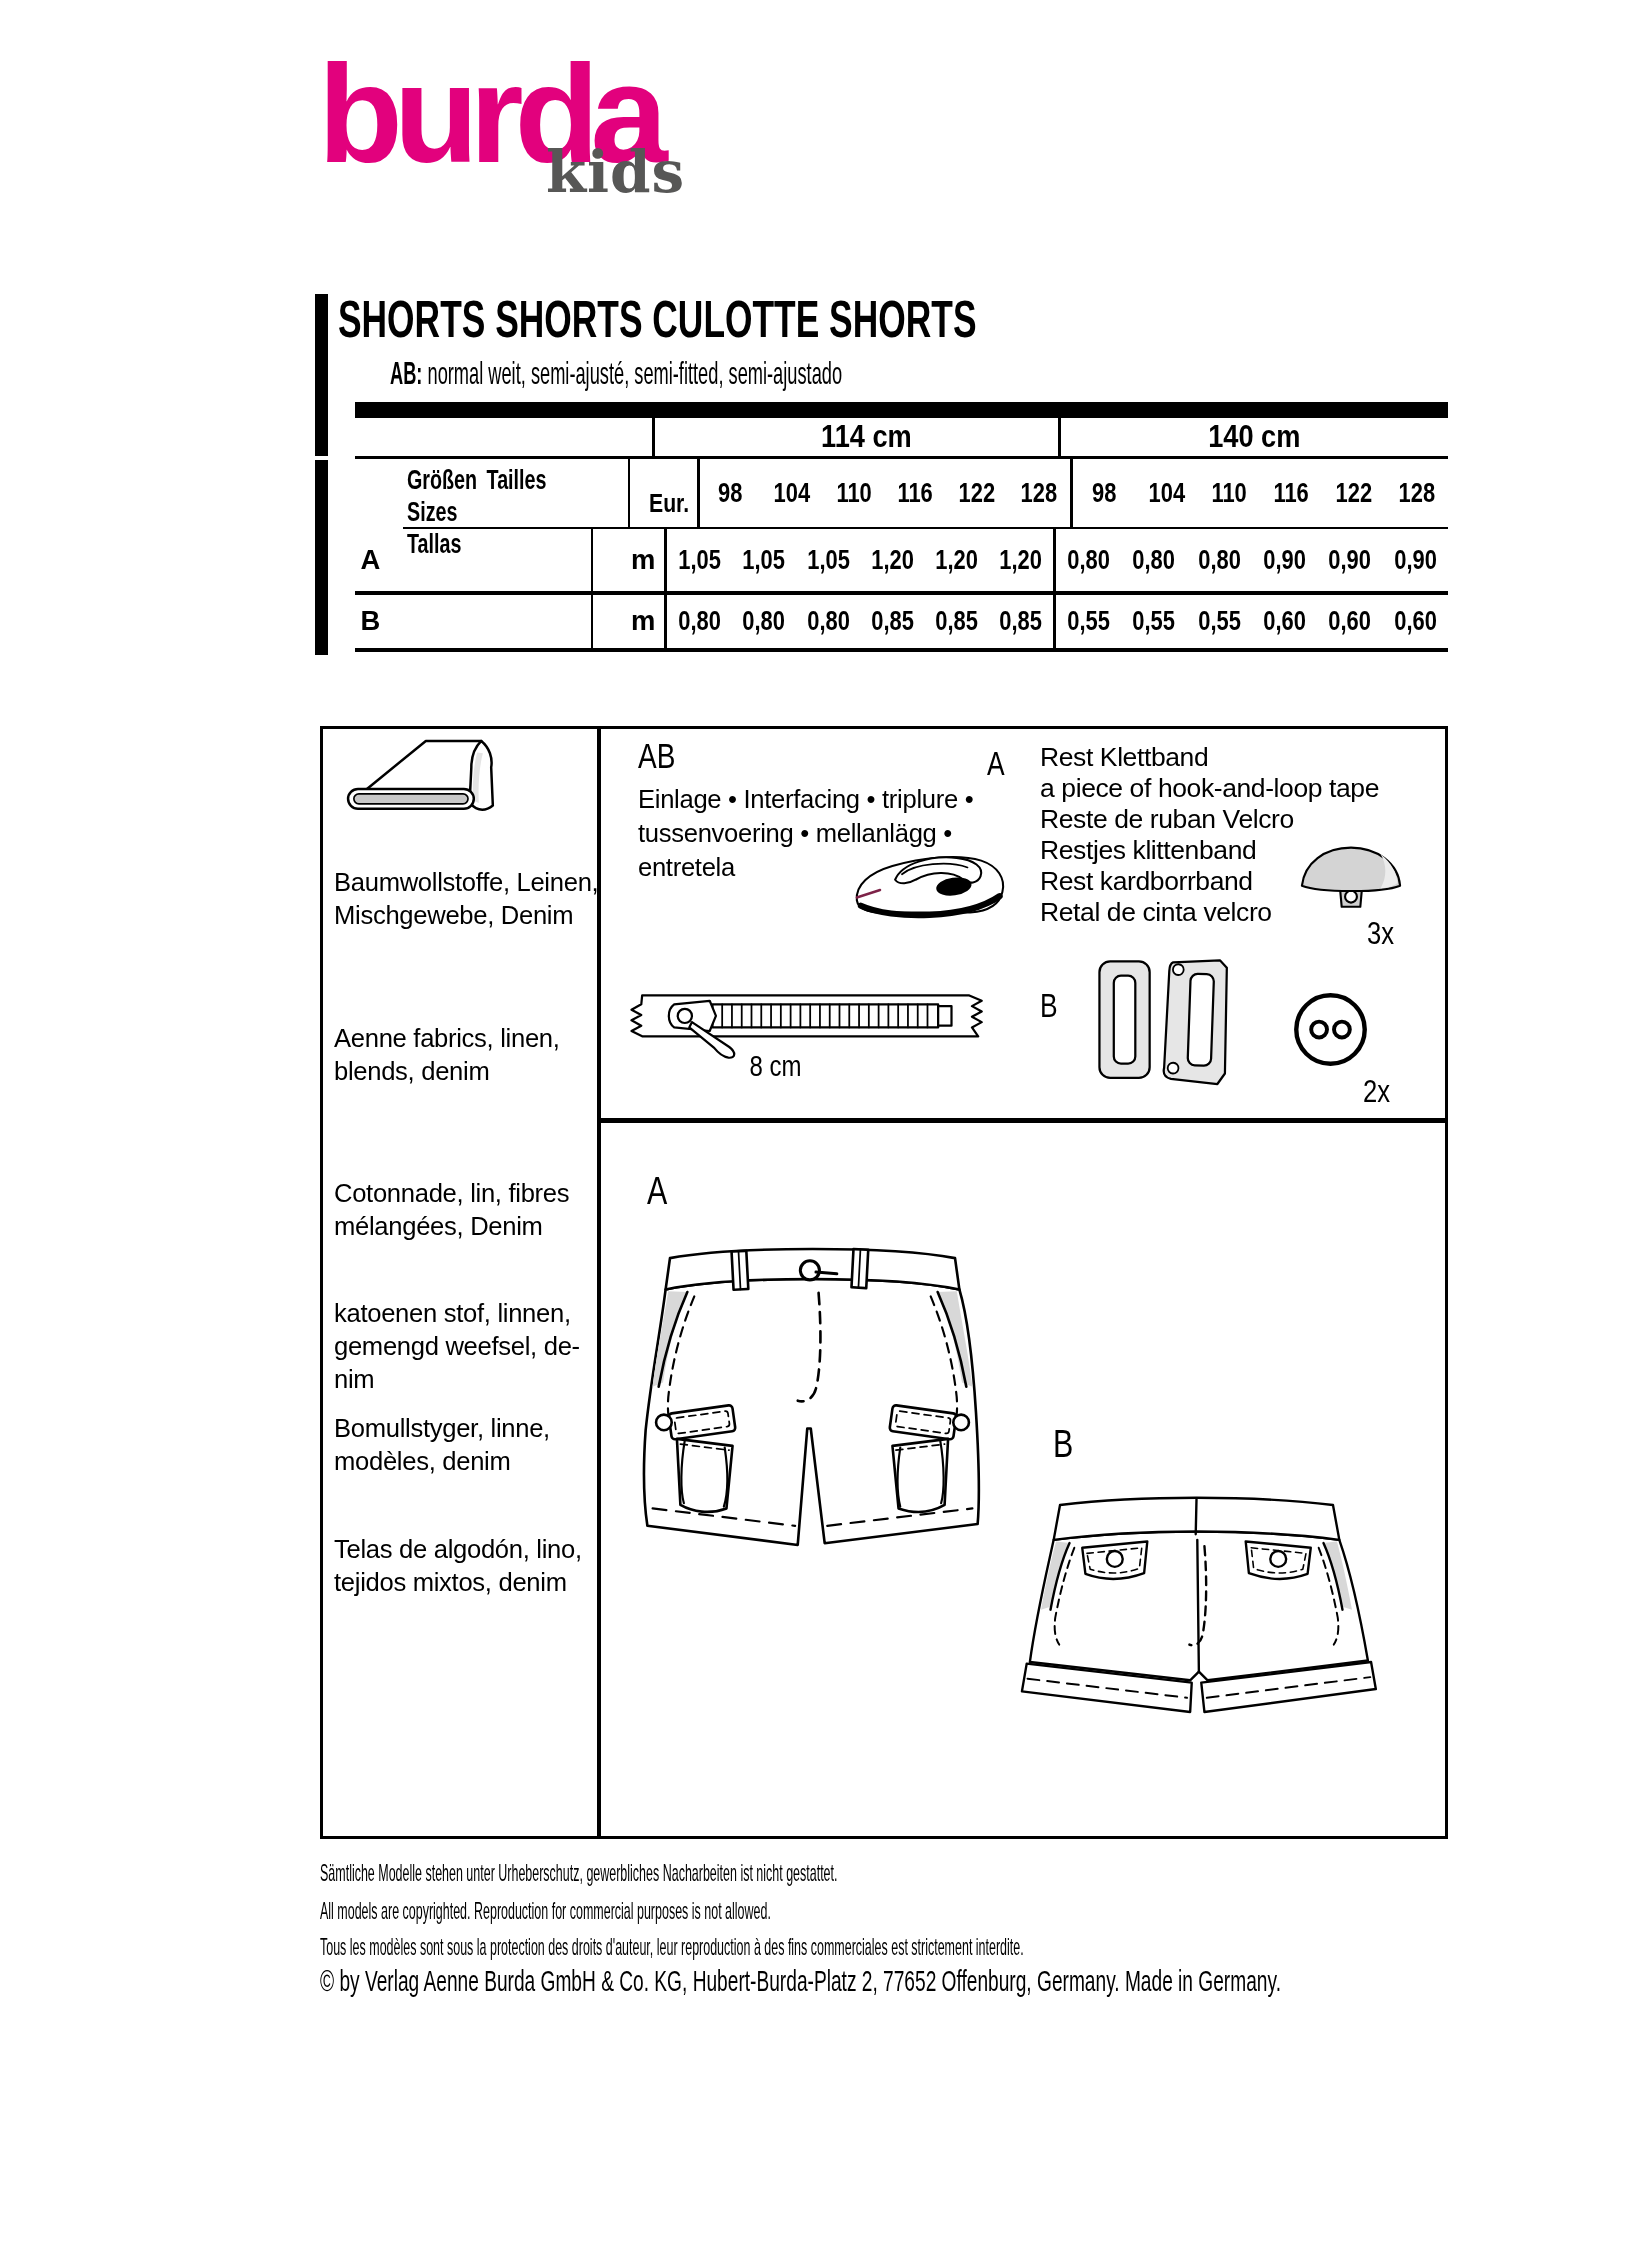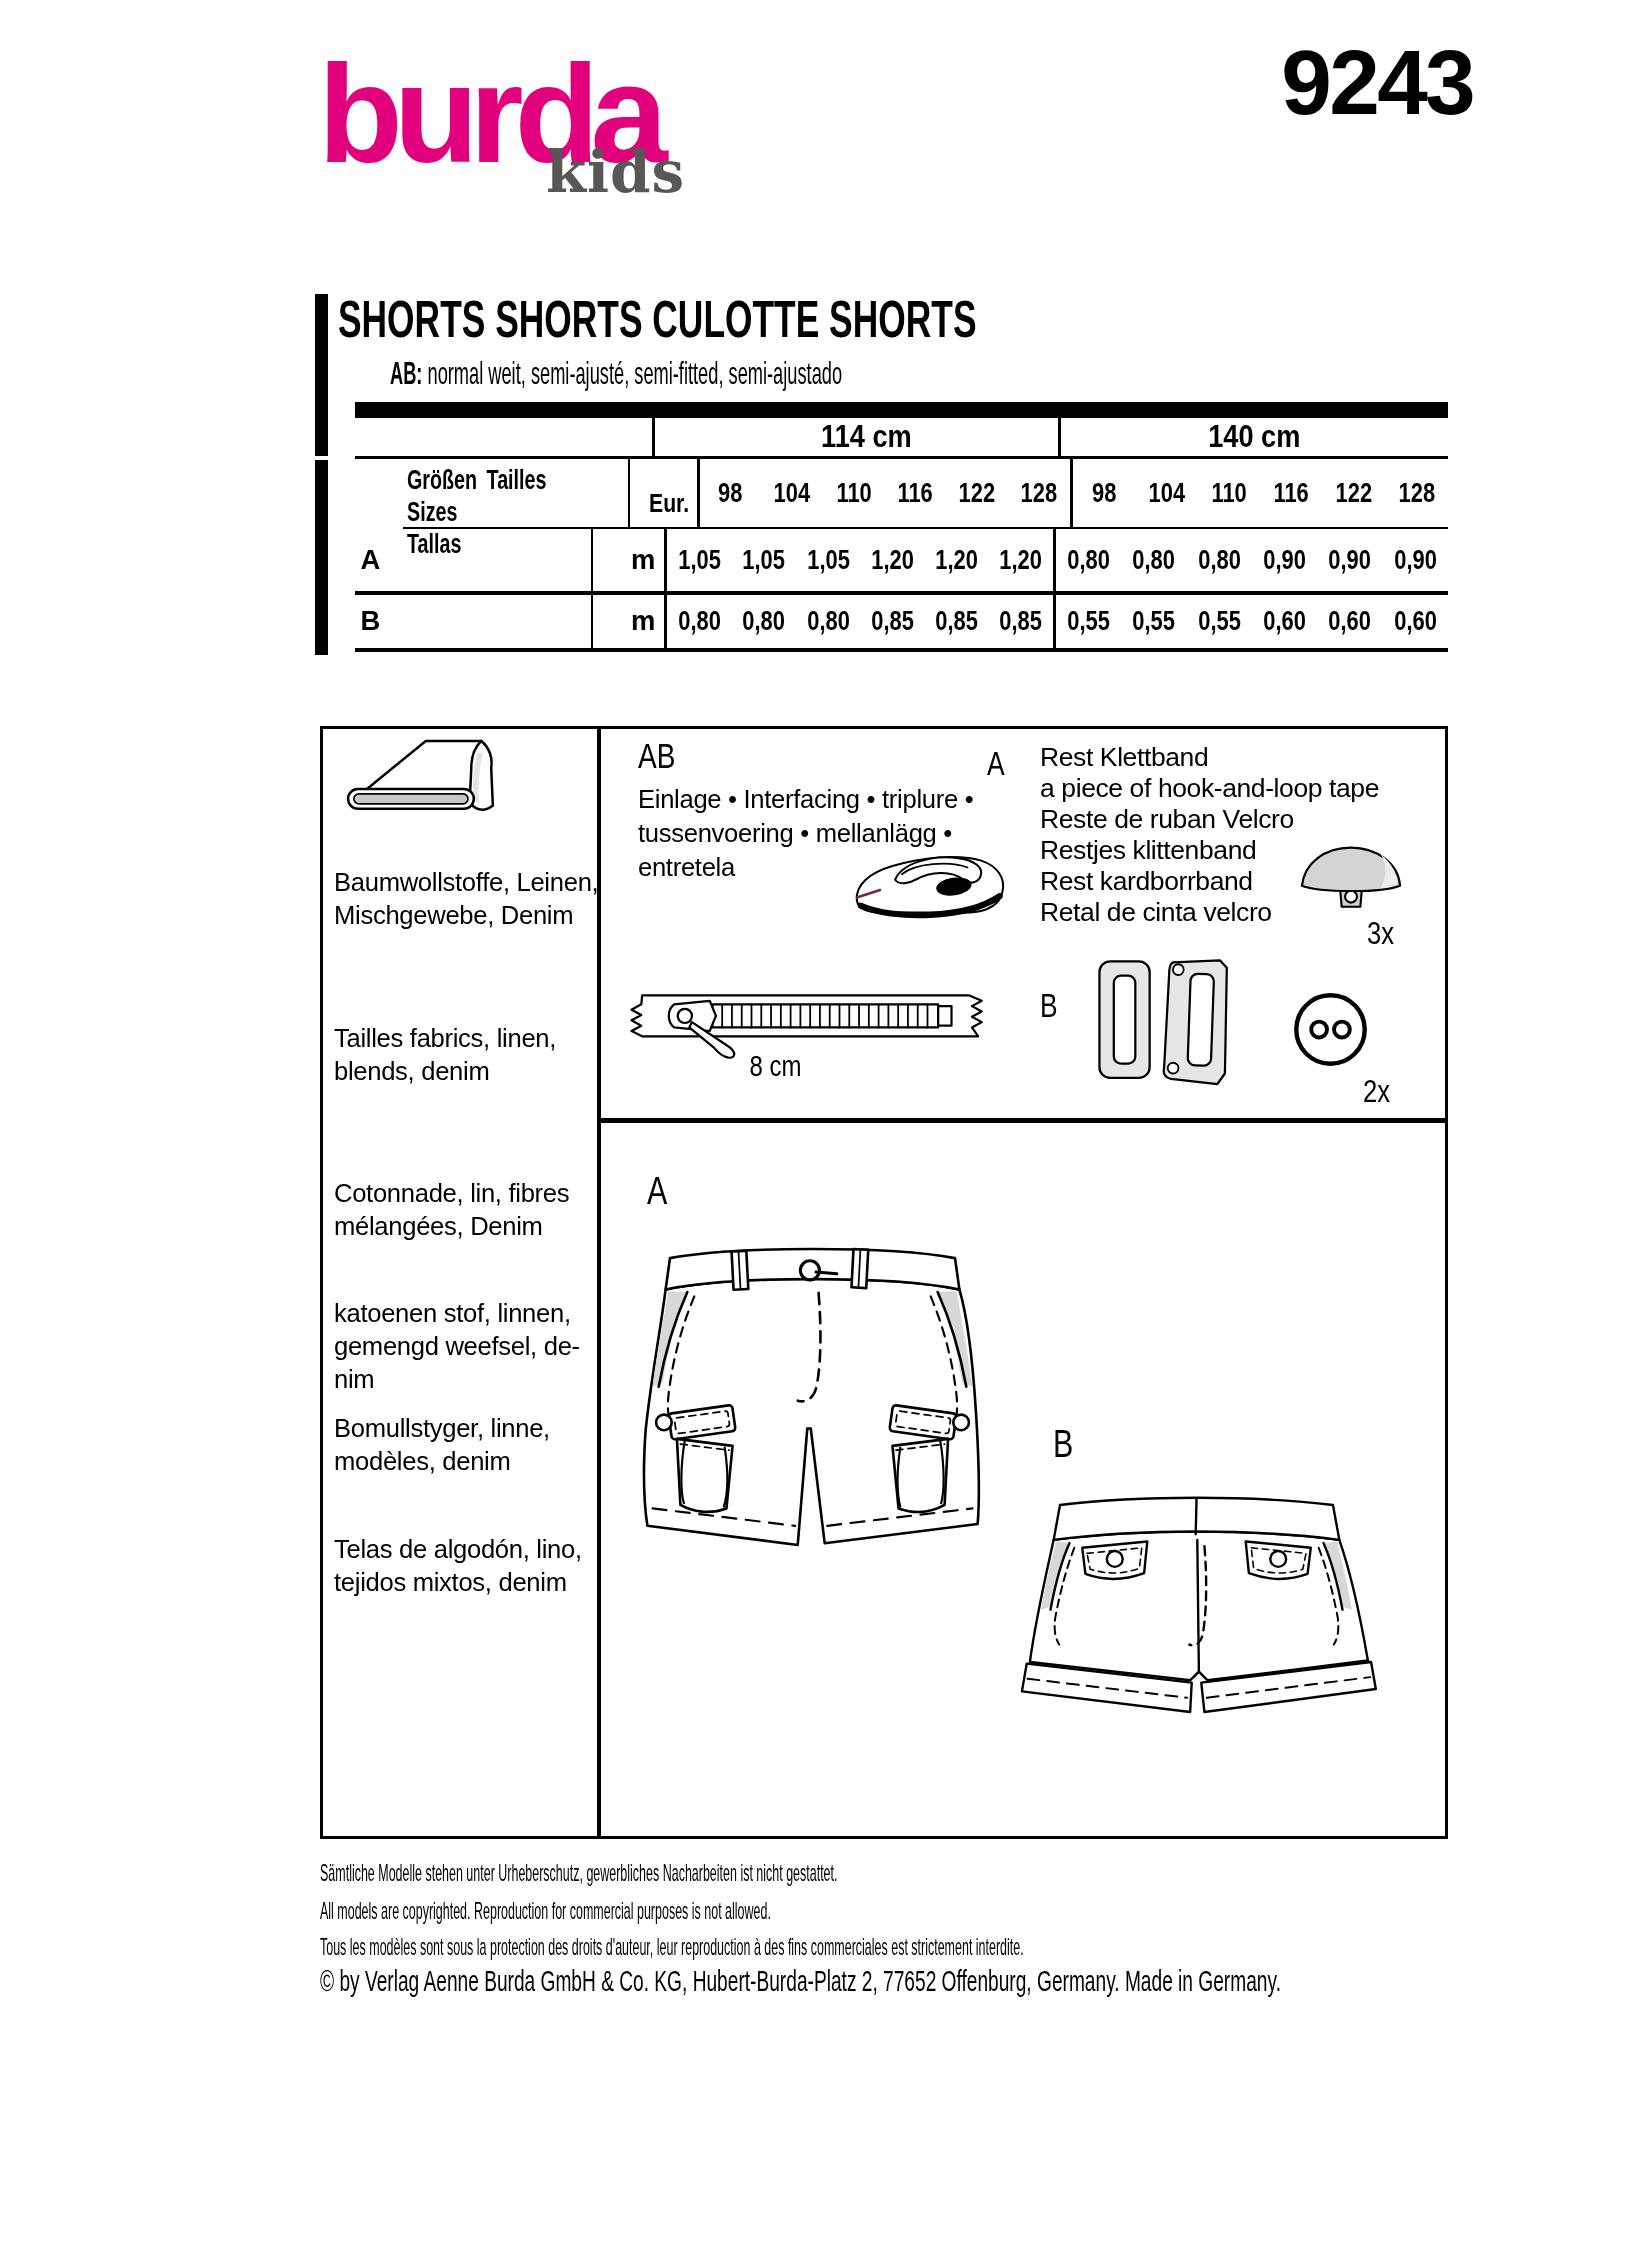--- a/index.html
+++ b/index.html
@@ -72,21 +72,20 @@
   .foot-big .cxl{transform:scaleX(.66);}
   svg{display:block;}
 </style>
 </head>
 <body>
 
 <div class="page">
 
   <div class="abs logo-burda" style="color:#e2017d;">burda</div>
   <div class="abs logo-kids" style="color:#575756;">kids</div>
-  <div class="abs pattern-number">9243</div>
 
   <div class="abs accent-bar" style="top:294px;height:162px;"></div>
   <div class="abs accent-bar" style="top:460px;height:195px;"></div>
   <div class="abs main-title">
     <span class="cxl">SHORTS  SHORTS  CULOTTE  SHORTS</span>
   </div>
   <div class="abs sub-title">
     <span class="cxl"><b>AB:</b><span> normal weit, semi-ajusté, semi-fitted, semi-ajustado</span></span>
   </div>
 
@@ -243,21 +242,21 @@
       <path d="M30,74 L106,12 L173,12 L159,74 Z"></path>
       <path d="M173,12 C183,20 187,33 185,44 L187,90 C176,99 163,95 159,85 L161,44 C161,32 165,20 173,12 Z"></path>
       <path fill="#e4e4e4" stroke="none" d="M168,26 C164,42 162,62 163,84 L170,87 C169,62 171,42 175,27 Z"></path>
       <rect x="12" y="70" width="152" height="24" rx="12"></rect>
       <rect x="19" y="76" width="138" height="12" rx="6" fill="#c8c8c8" stroke-width="2"></rect>
     </g>
   </svg>
 
   <div class="abs fab pre" style="top:866px;">Baumwollstoffe, Leinen,
 Mischgewebe, Denim</div>
-  <div class="abs fab pre" style="top:1022px;">Tailles fabrics, linen,
+  <div class="abs fab pre" style="top:1022px;">Aenne fabrics, linen,
 blends, denim</div>
   <div class="abs fab pre" style="top:1177px;">Cotonnade, lin, fibres
 mélangées, Denim</div>
   <div class="abs fab pre" style="top:1297px;">katoenen stof, linnen,
 gemengd weefsel, de-
 nim</div>
   <div class="abs fab pre" style="top:1412px;">Bomullstyger, linne,
 modèles, denim</div>
   <div class="abs fab pre" style="top:1533px;">Telas de algodón, lino,
 tejidos mixtos, denim</div>

